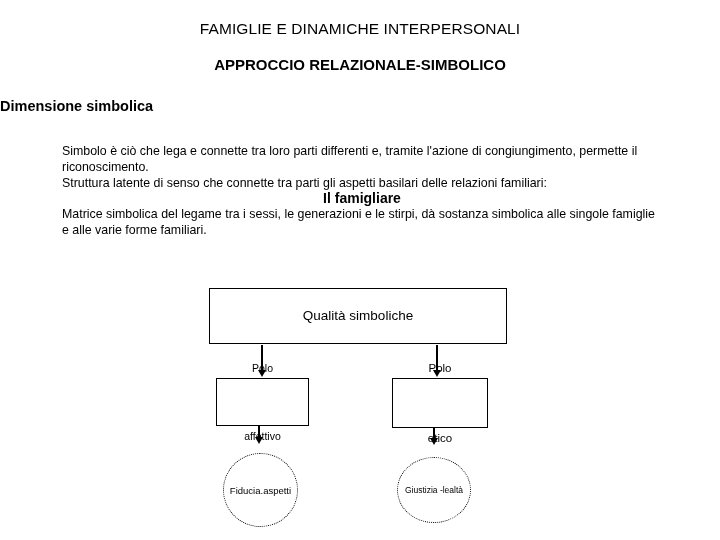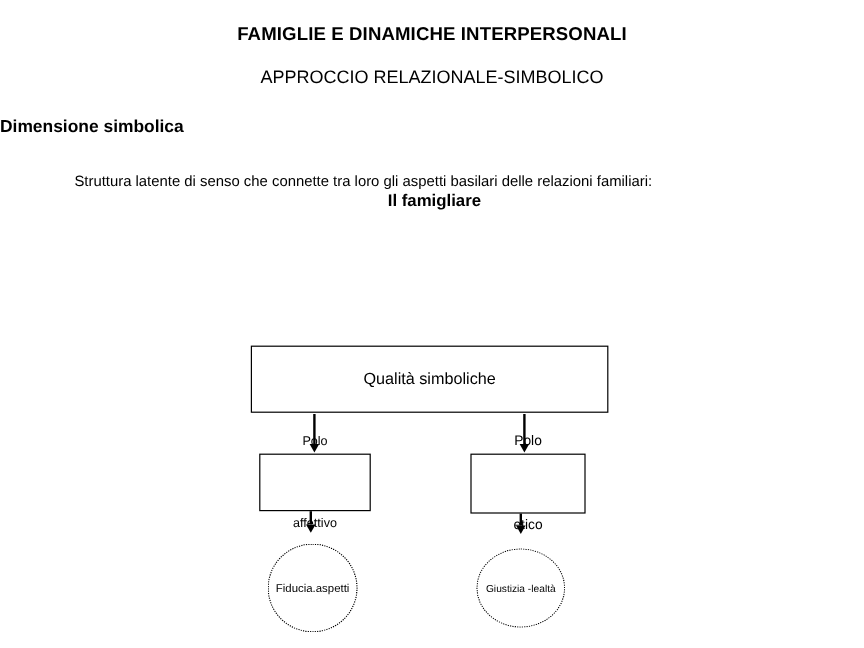--- a/index.html
+++ b/index.html
@@ -23,30 +23,30 @@
     height: 540px;
   }
 
   
   .title-main {
     position: absolute;
     left: 0; top: 20px;
     width: 720px;
     text-align: center;
     font-size: 15.5px;
-    font-weight: bold;
+    font-weight: normal;
     letter-spacing: 0.1px;
   }
   .title-sub {
     position: absolute;
     left: 0; top: 56px;
     width: 720px;
     text-align: center;
     font-size: 15px;
-    font-weight: normal;
+    font-weight: bold;
   }
   .title-section {
     position: absolute;
     left: 0; top: 98px;
     width: 720px;
     font-size: 14.5px;
     font-weight: bold;
   }
 
   
@@ -178,22 +178,24 @@
 </head>
 <body>
 
 <div class="slide">
 
   <div class="title-main">FAMIGLIE E DINAMICHE INTERPERSONALI</div>
   <div class="title-sub">APPROCCIO RELAZIONALE-SIMBOLICO</div>
   <div class="title-section">Dimensione simbolica</div>
 
   <div class="body-block">
-    <p class="para">Struttura latente di senso che connette tra loro gli aspetti basilari delle relazioni familiari:</p>
+    <p class="para">Simbolo è ciò che lega e connette tra loro parti differenti e, tramite l'azione di congiungimento, permette il riconoscimento.</p>
+    <p class="para">Struttura latente di senso che connette tra parti gli aspetti basilari delle relazioni familiari:</p>
     <p class="para center-bold">Il famigliare</p>
+    <p class="para">Matrice simbolica del legame tra i sessi, le generazioni e le stirpi, dà sostanza simbolica alle singole famiglie e alle varie forme familiari.</p>
   </div>
 
   <div class="box box-main">
     <div class="line">Qualità simboliche</div>
   </div>
 
   <div class="arrow arrow-a">
     <div class="shaft"></div>
     <div class="head"></div>
   </div>

